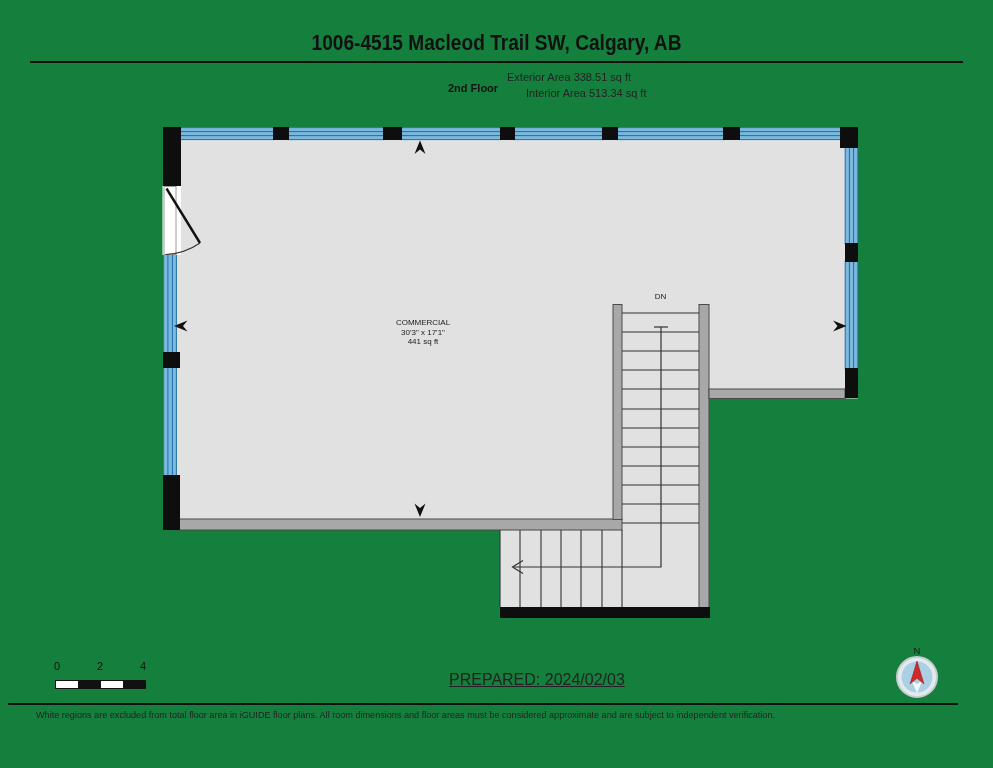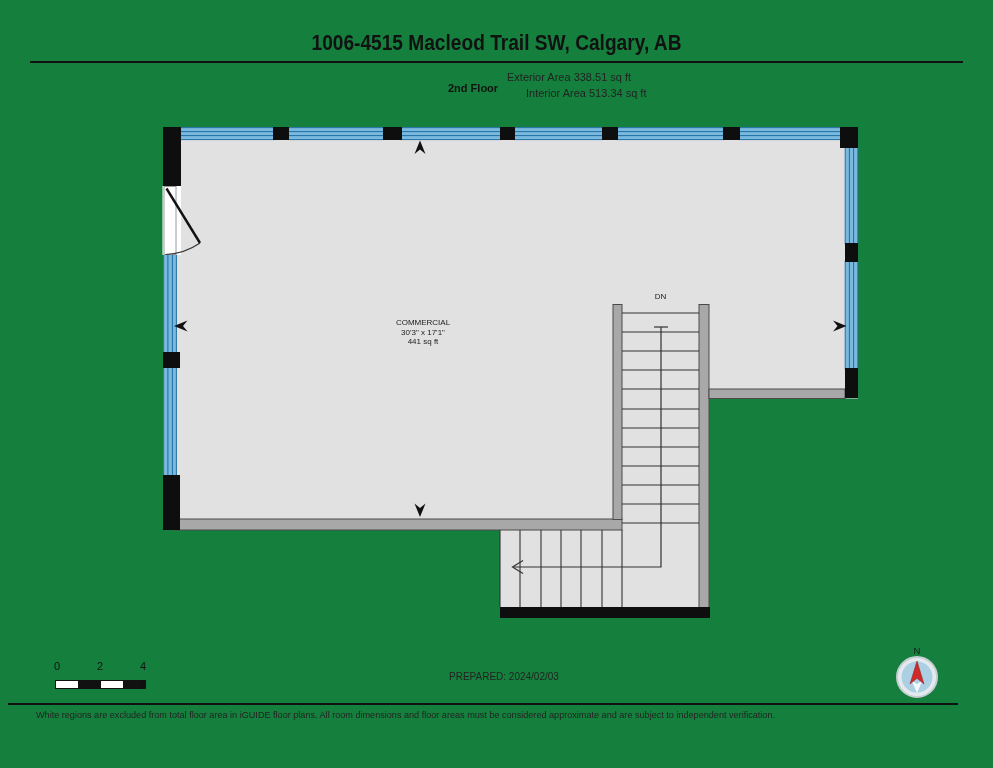--- a/index.html
+++ b/index.html
@@ -21,21 +21,21 @@
   .n-text{font-size:9.5px;}
 
   .scalebar{position:absolute;left:55px;top:660px;width:130px;height:34px;}
   .scalebar .lbl{position:absolute;top:0;transform:translateX(-50%);font-size:11px;color:#111;}
   .scalebar .bar{position:absolute;top:20px;left:0;width:89px;height:7px;border:1px solid #111;display:flex;}
   .scalebar .seg{flex:1;}
   .scalebar .seg.w{background:#fff;}
   .scalebar .seg.b{background:#111;}
   .scalebar .unit{position:absolute;left:85px;top:18px;font-size:11px;color:#111;}
 
-  .prepared{position:absolute;left:449px;top:671px;font-size:10px;color:#222;}
+  .prepared{position:absolute;left:449px;top:671px;font-size:16px;color:#222;text-decoration:underline;}
 
   .bottom-rule{position:absolute;top:703px;left:8px;width:950px;height:2px;background:#111;}
   .disclaimer{position:absolute;left:36px;top:709px;font-size:9.4px;color:#222;
               transform:scaleX(0.97);transform-origin:0 50%;white-space:nowrap;}
 </style>
 </head>
 <body>
 
 <div class="page">
 

